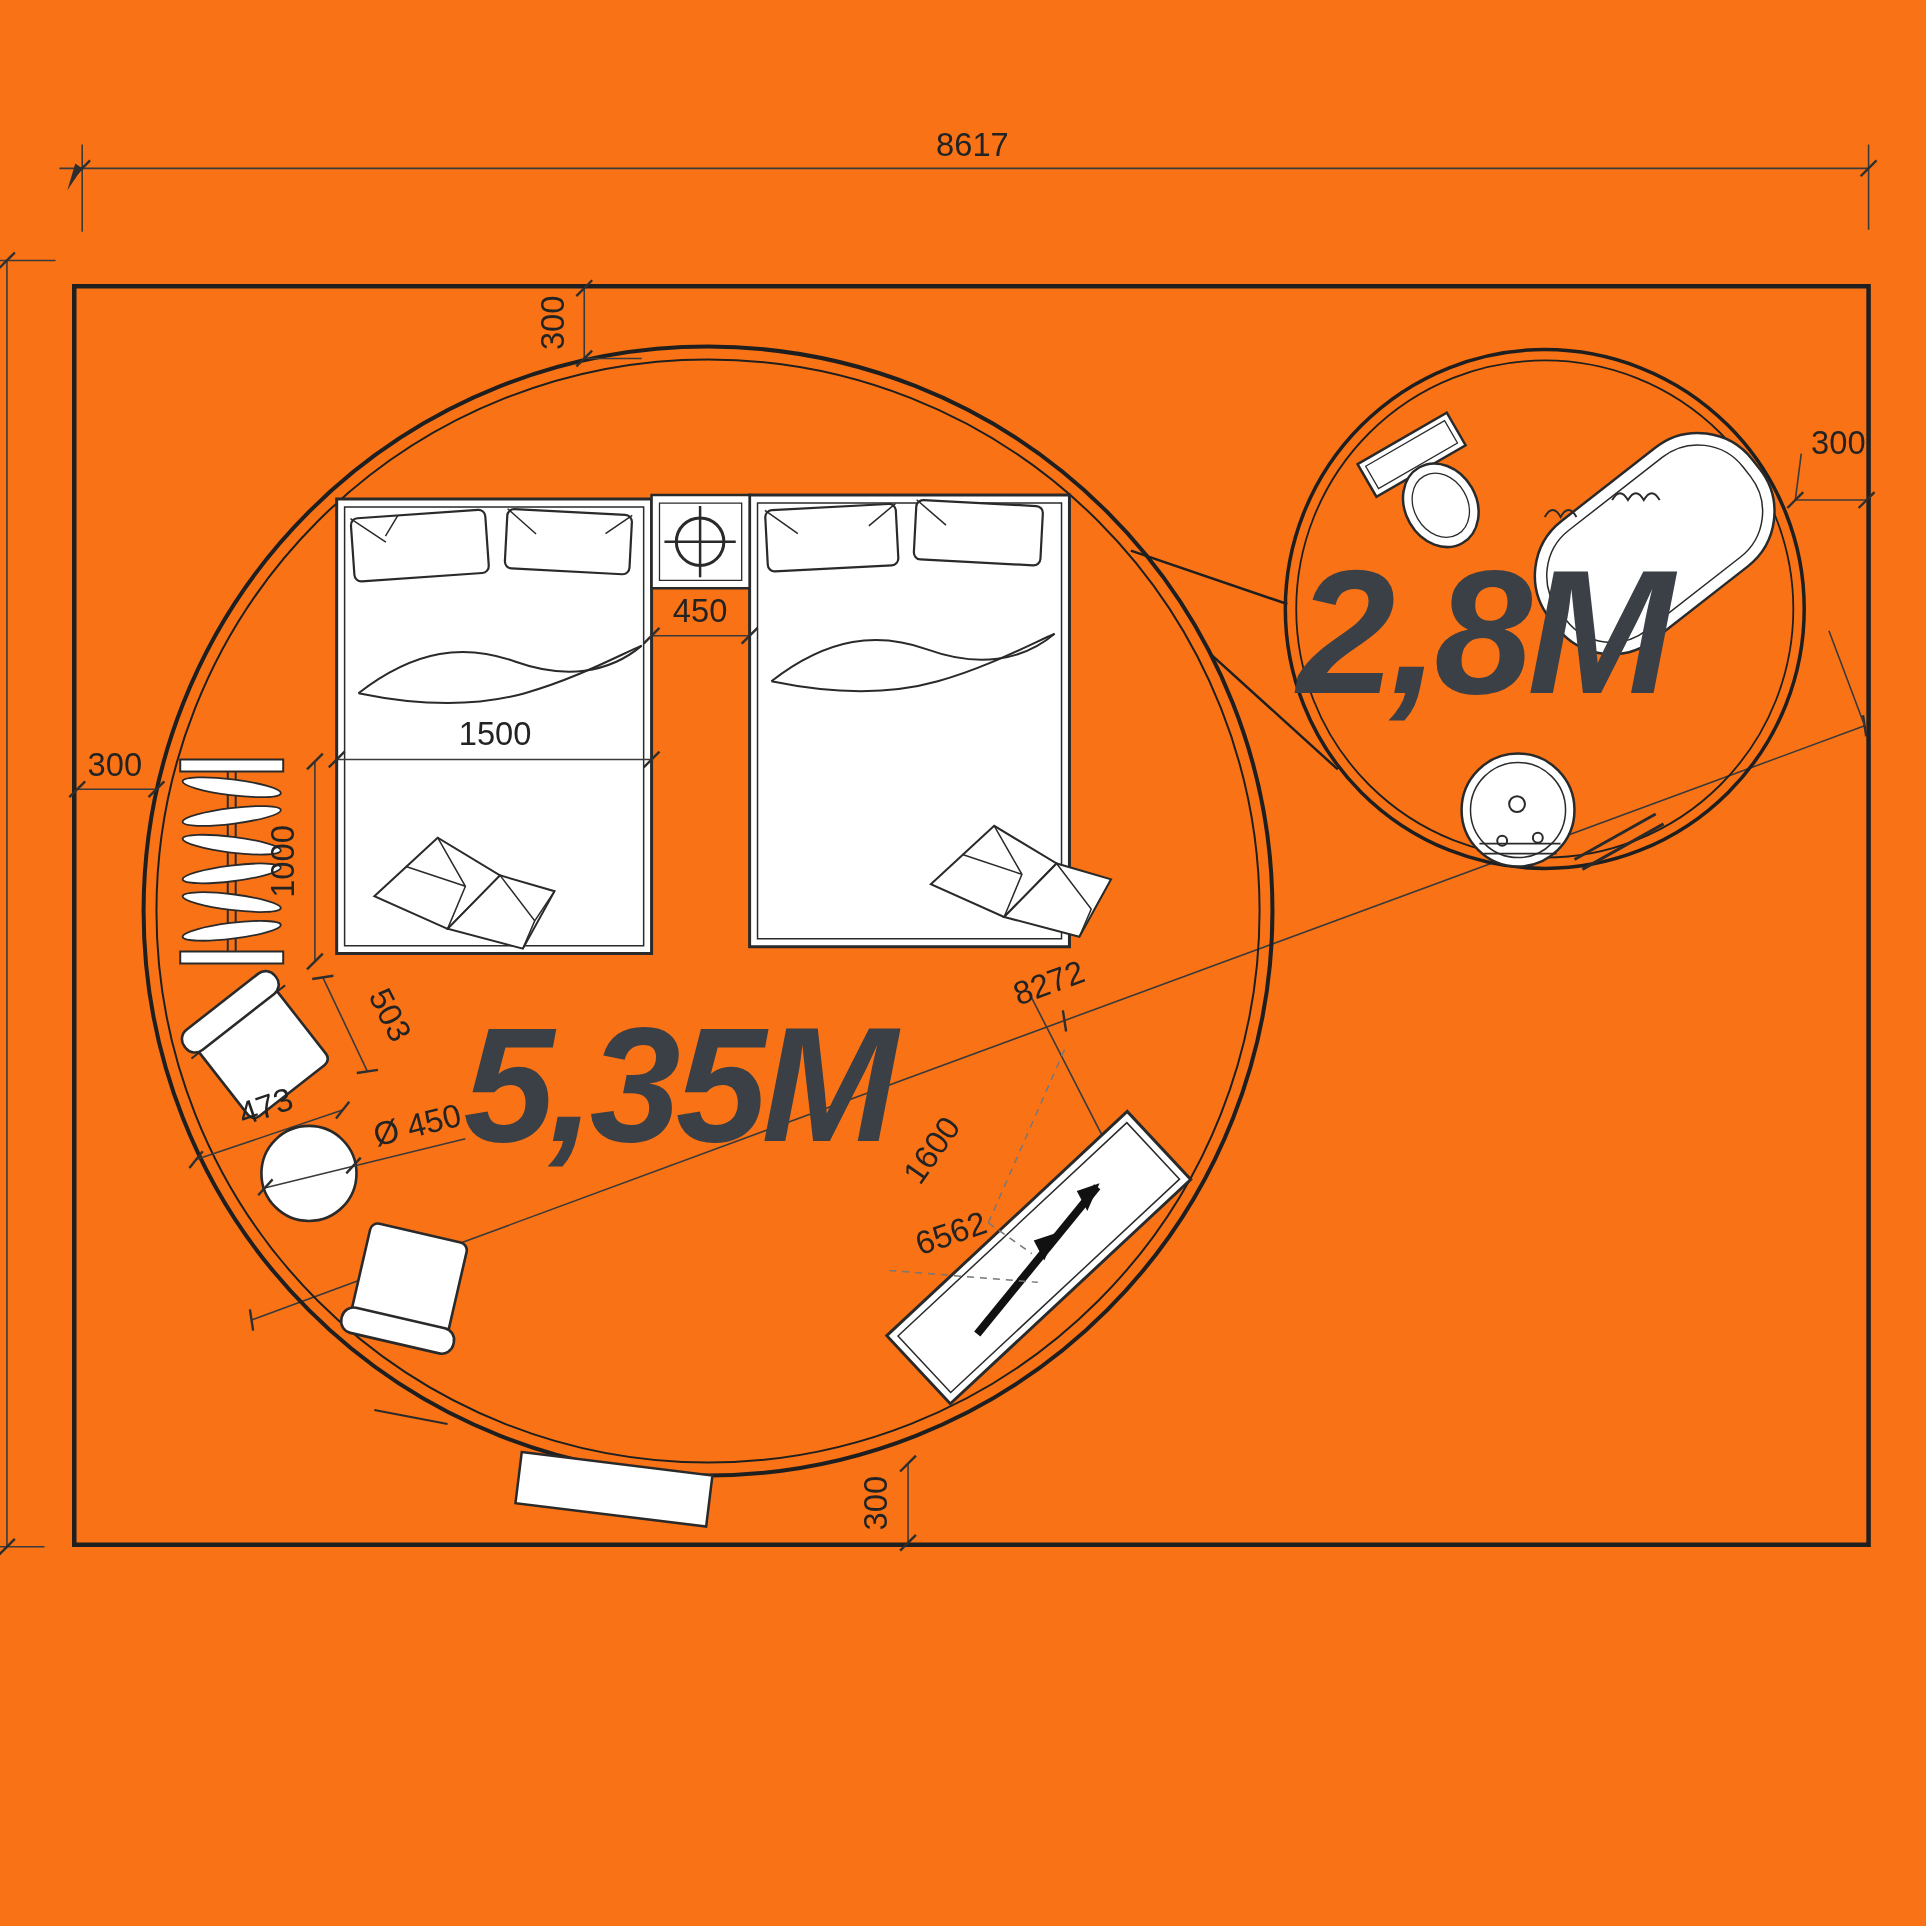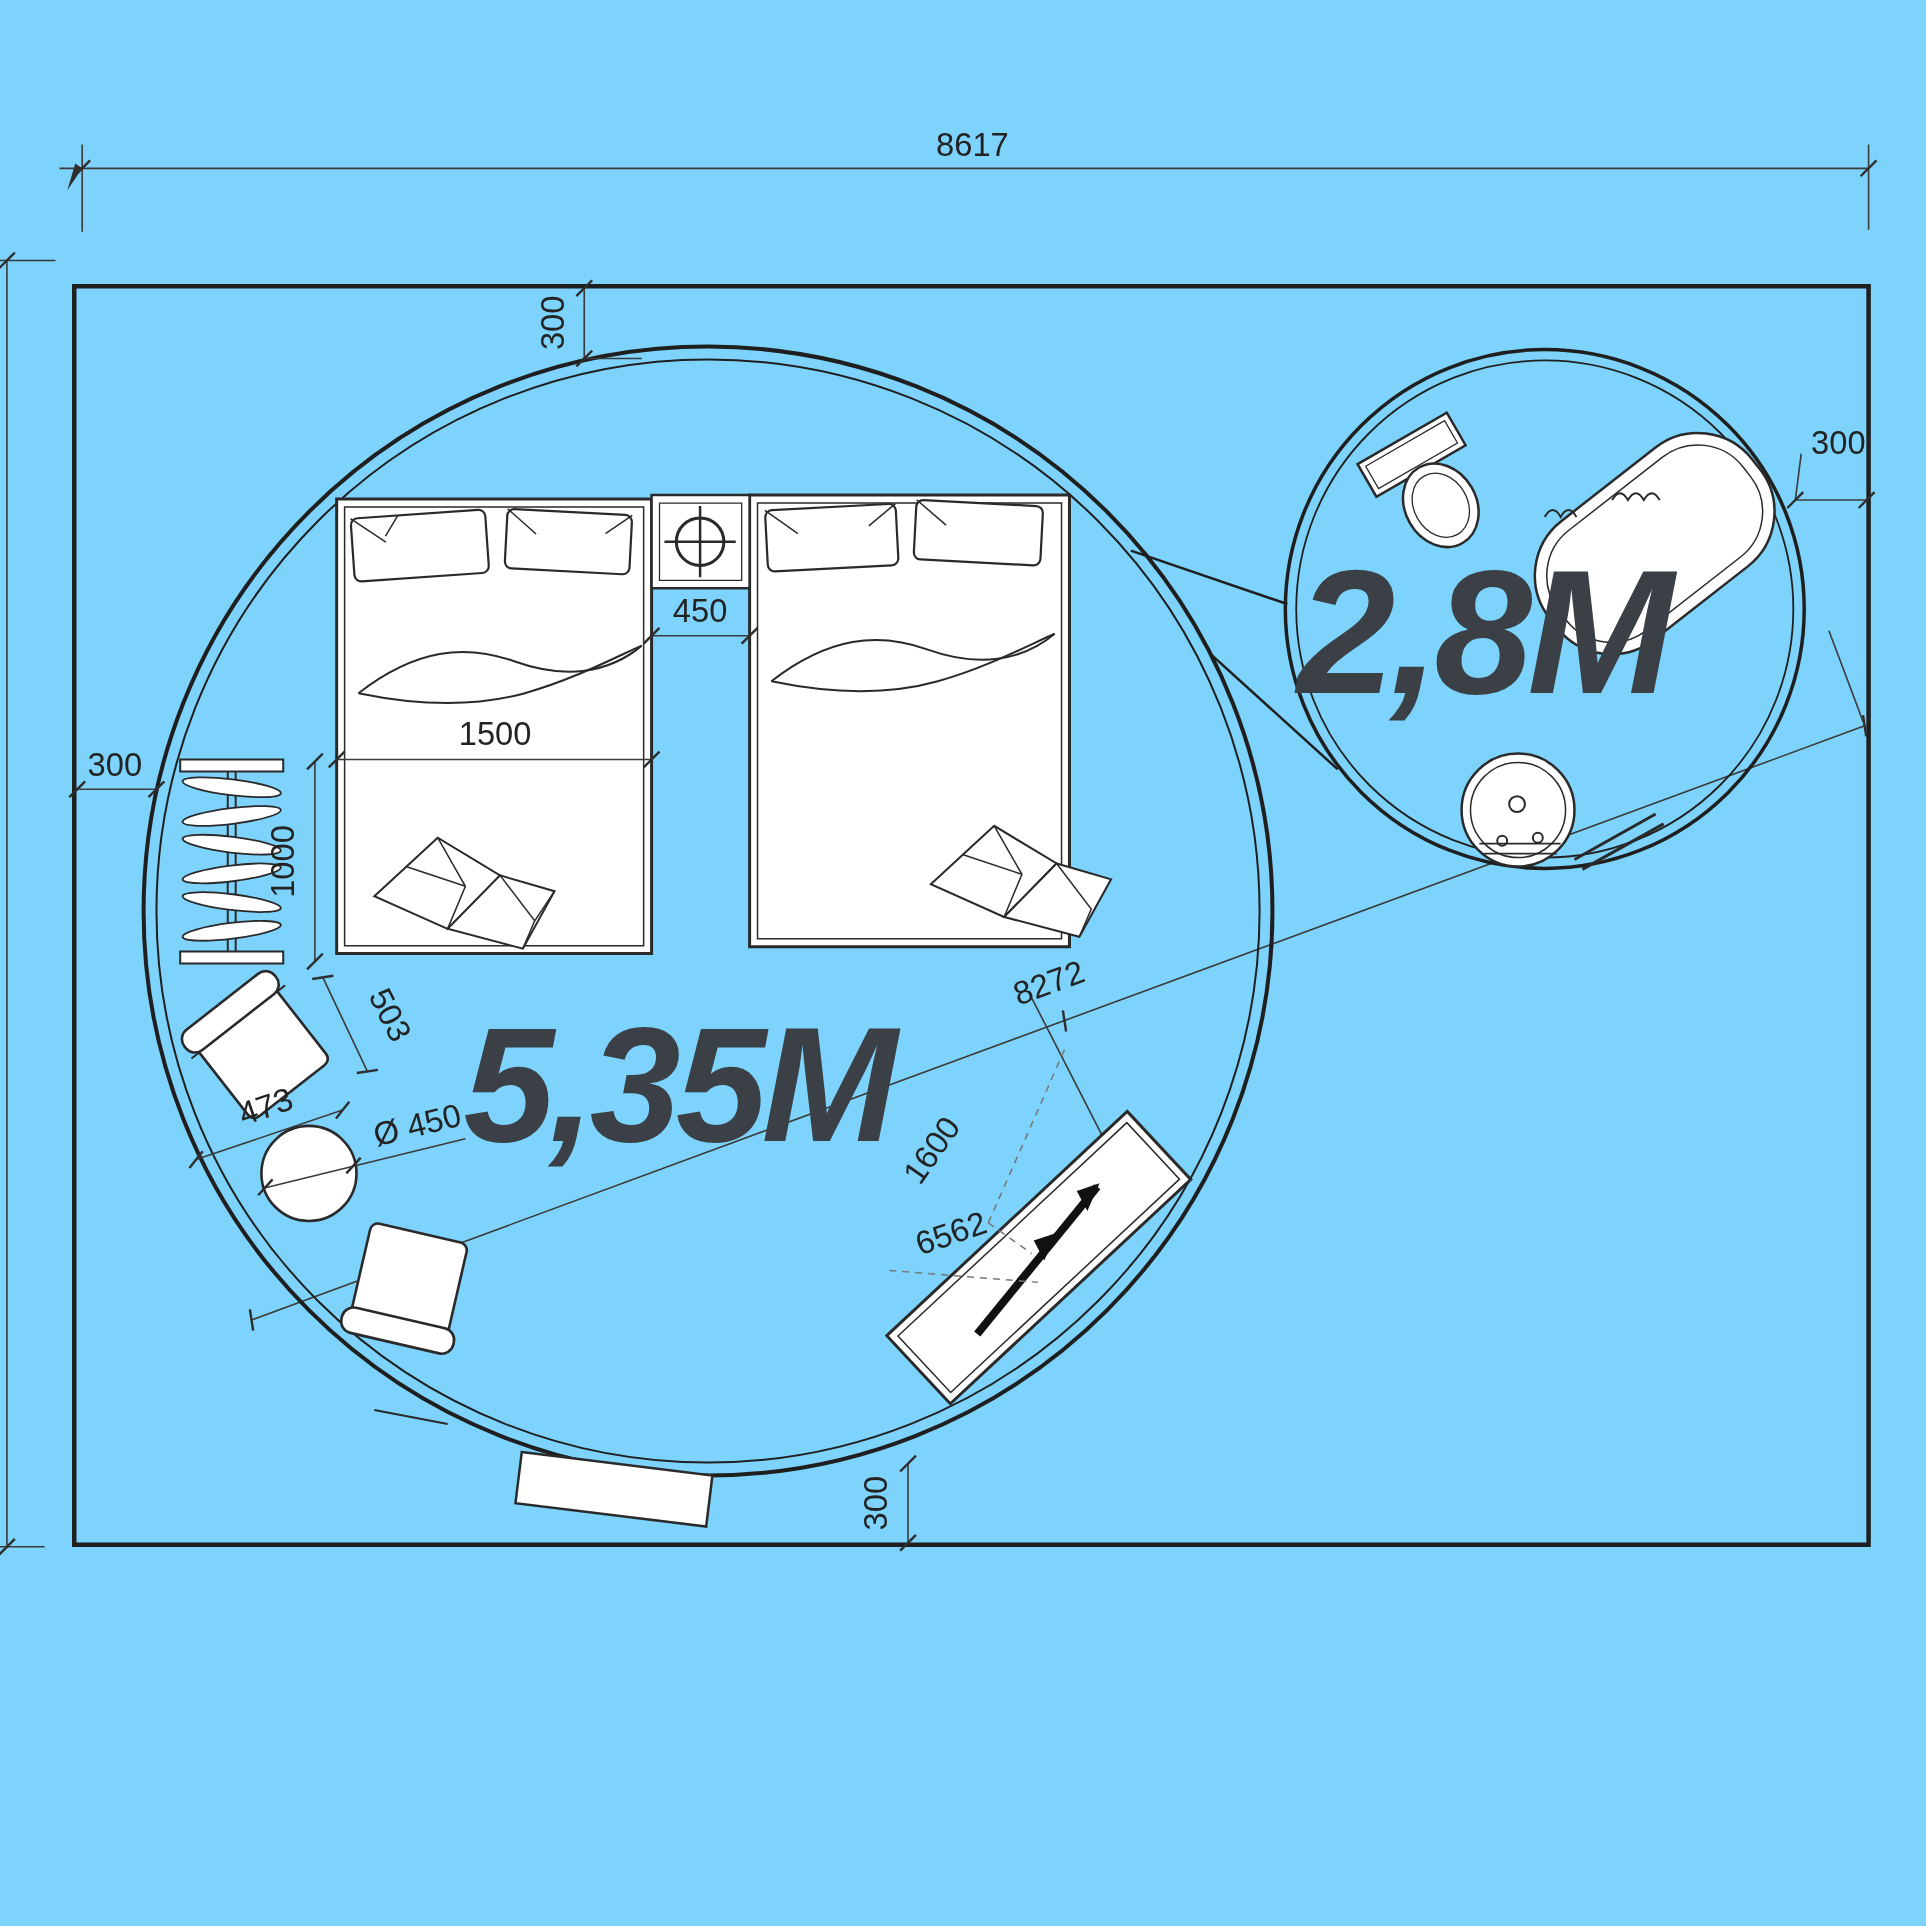--- a/index.html
+++ b/index.html
@@ -1,16 +1,16 @@
 <!DOCTYPE html>
 <html><head>
 <meta charset="utf-8">
 <style>
   html,body{margin:0;padding:0;background:#ffffff;}
-  #stage{position:relative;width:1927px;height:1927px;background:#7dd3fc;overflow:hidden;
+  #stage{position:relative;width:1927px;height:1927px;background:#f97316;overflow:hidden;
          font-family:"Liberation Sans", sans-serif;}
   svg{position:absolute;left:0;top:0;}
   svg *{vector-effect:non-scaling-stroke;}
   .wall{stroke:#1f1f1f;fill:none;}
   .furn{stroke:#2a2a2a;fill:#ffffff;}
   .furnl{stroke:#2a2a2a;fill:none;}
   .dim{stroke:#3a3a3a;stroke-width:1.6;fill:none;}
   .tick{stroke:#2e2e2e;stroke-width:2.4;}
   .dash{stroke:#777;stroke-width:1.5;stroke-dasharray:7 6;fill:none;}
   text.dimtxt{fill:#232323;font-size:33px;font-family:"Liberation Sans",sans-serif;}

